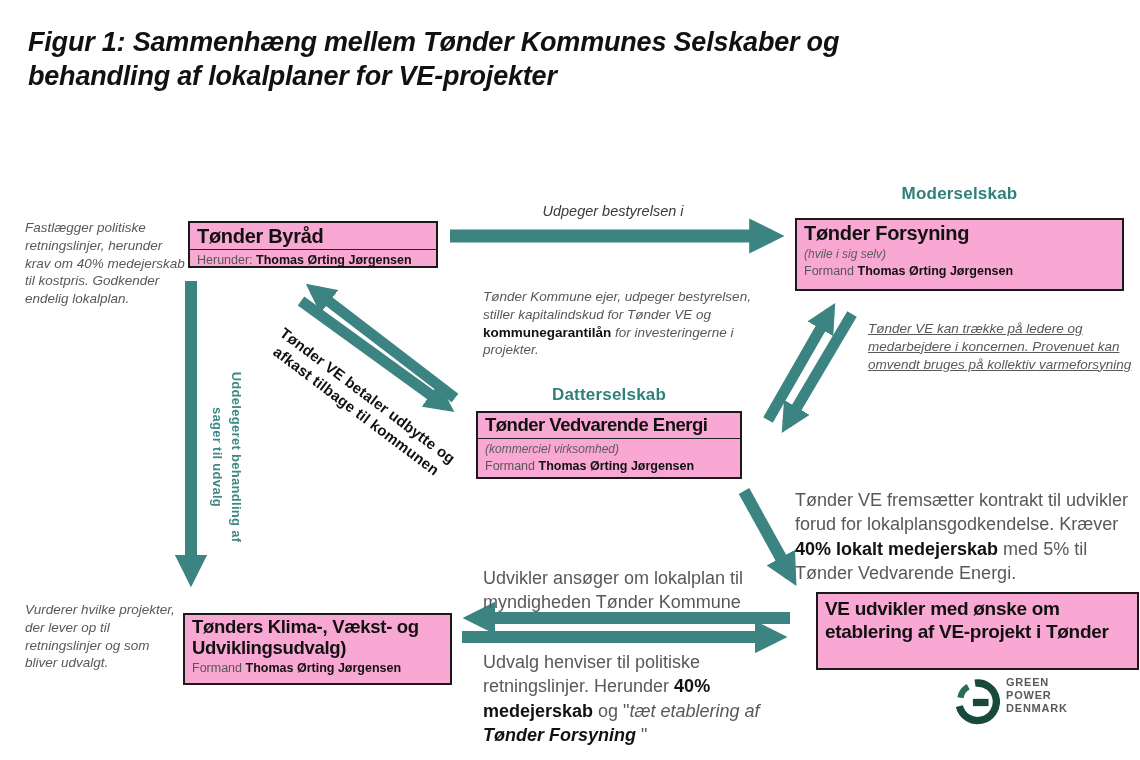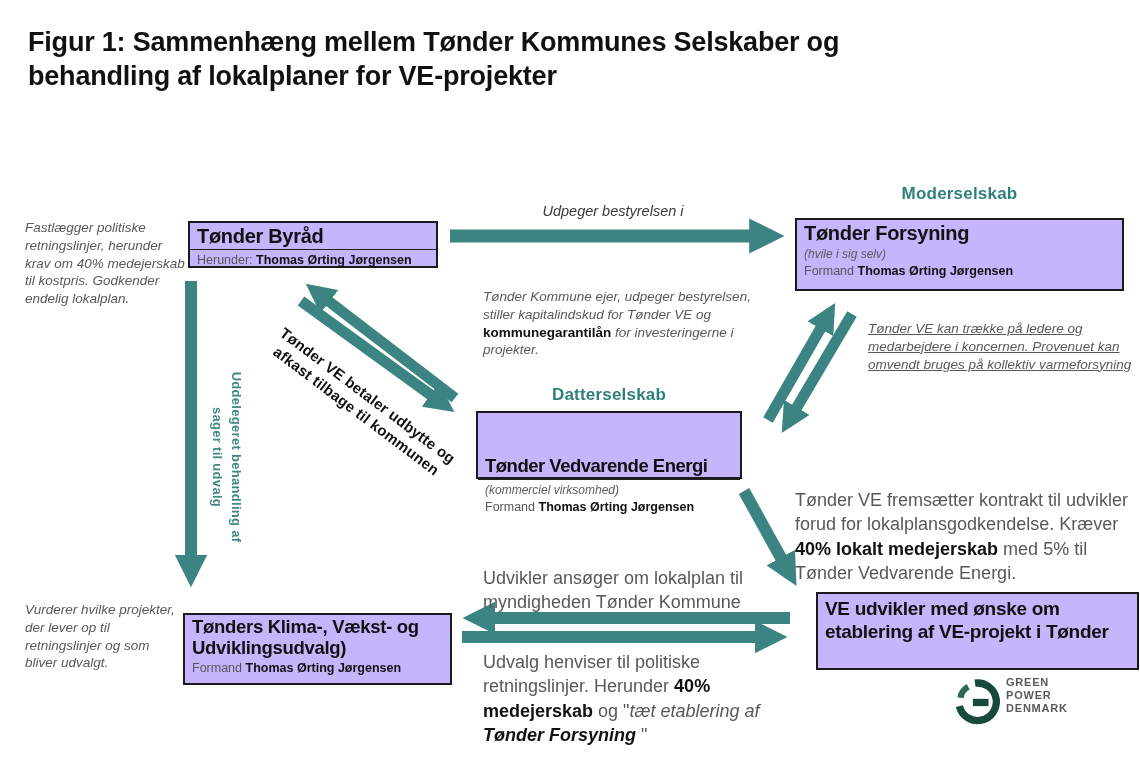--- a/index.html
+++ b/index.html
@@ -1,24 +1,24 @@
 <!DOCTYPE html>
 <html lang="da"><head>
 <meta charset="utf-8">
 <style>
   html,body{margin:0;padding:0;background:#fff;}
   body{width:1140px;height:760px;position:relative;overflow:hidden;
        font-family:"Liberation Sans","DejaVu Sans",sans-serif;color:#1a1a1a;}
   .abs{position:absolute;}
   
   .fig-title{left:28px;top:26px;width:840px;font-size:27px;line-height:1.25;
-             font-weight:bold;color:#111;letter-spacing:-0.2px;}
+             font-weight:bold;font-style:italic;color:#111;letter-spacing:-0.2px;}
   .fig-title span{display:block;}
   
-  .box{border:2px solid #1a1a1a;background:#c4b5fd;box-sizing:border-box;padding:2px 7px 3px 7px;}
+  .box{border:2px solid #1a1a1a;background:#f9a8d4;box-sizing:border-box;padding:2px 7px 3px 7px;}
   .box-title{font-weight:bold;color:#111;letter-spacing:-0.3px;line-height:1.12;}
   .box-note{font-style:italic;color:#5c5c5e;font-size:12px;margin-top:3px;}
   .box-sub{font-size:12.5px;color:#565658;margin-top:3px;}
   .box-sub b{color:#111;}
   .sep{border-top:1.5px solid #222;margin:2px -7px 0 -7px;}
   
   .tealLabel{color:#2f7f7b;font-weight:bold;font-size:17px;text-align:center;letter-spacing:0.2px;}
   
   .note{font-size:13.5px;line-height:1.32;color:#58585a;font-style:italic;}
   .note-up{font-size:18px;line-height:1.35;color:#58585a;font-style:normal;}
@@ -98,21 +98,21 @@
   <span>afkast tilbage til kommunen</span>
 </div>
 
 <div class="abs note" style="left:455px;top:288px;width:300px;margin-left:28px;">
   <span>Tønder Kommune ejer, udpeger bestyrelsen, stiller kapitalindskud for Tønder VE og </span><b>kommunegarantilån</b><span> for investeringerne i projekter.</span>
 </div>
 
 <div class="abs tealLabel" style="left:476px;top:385px;width:266px;">Datterselskab</div>
 
 <div class="abs box" style="left:476px;top:411px;width:266px;height:68px;">
-  <div class="box-title" style="font-size:18.5px;letter-spacing:-0.5px;white-space:nowrap;margin-top:41px;">Tønder Vedvarende Energi</div>
+  <div class="box-title" style="font-size:18.5px;letter-spacing:-0.5px;white-space:nowrap;">Tønder Vedvarende Energi</div>
   <div class="sep"></div>
   <div class="box-note">(kommerciel virksomhed)</div>
   <div class="box-sub">
     <span>Formand</span>
     <b>Thomas Ørting Jørgensen</b>
   </div>
 </div>
 
 <div class="abs note" style="left:868px;top:320px;width:265px;text-decoration:underline;">Tønder VE kan trække på ledere og medarbejdere i koncernen. Provenuet kan omvendt bruges på kollektiv varmeforsyning</div>
 

